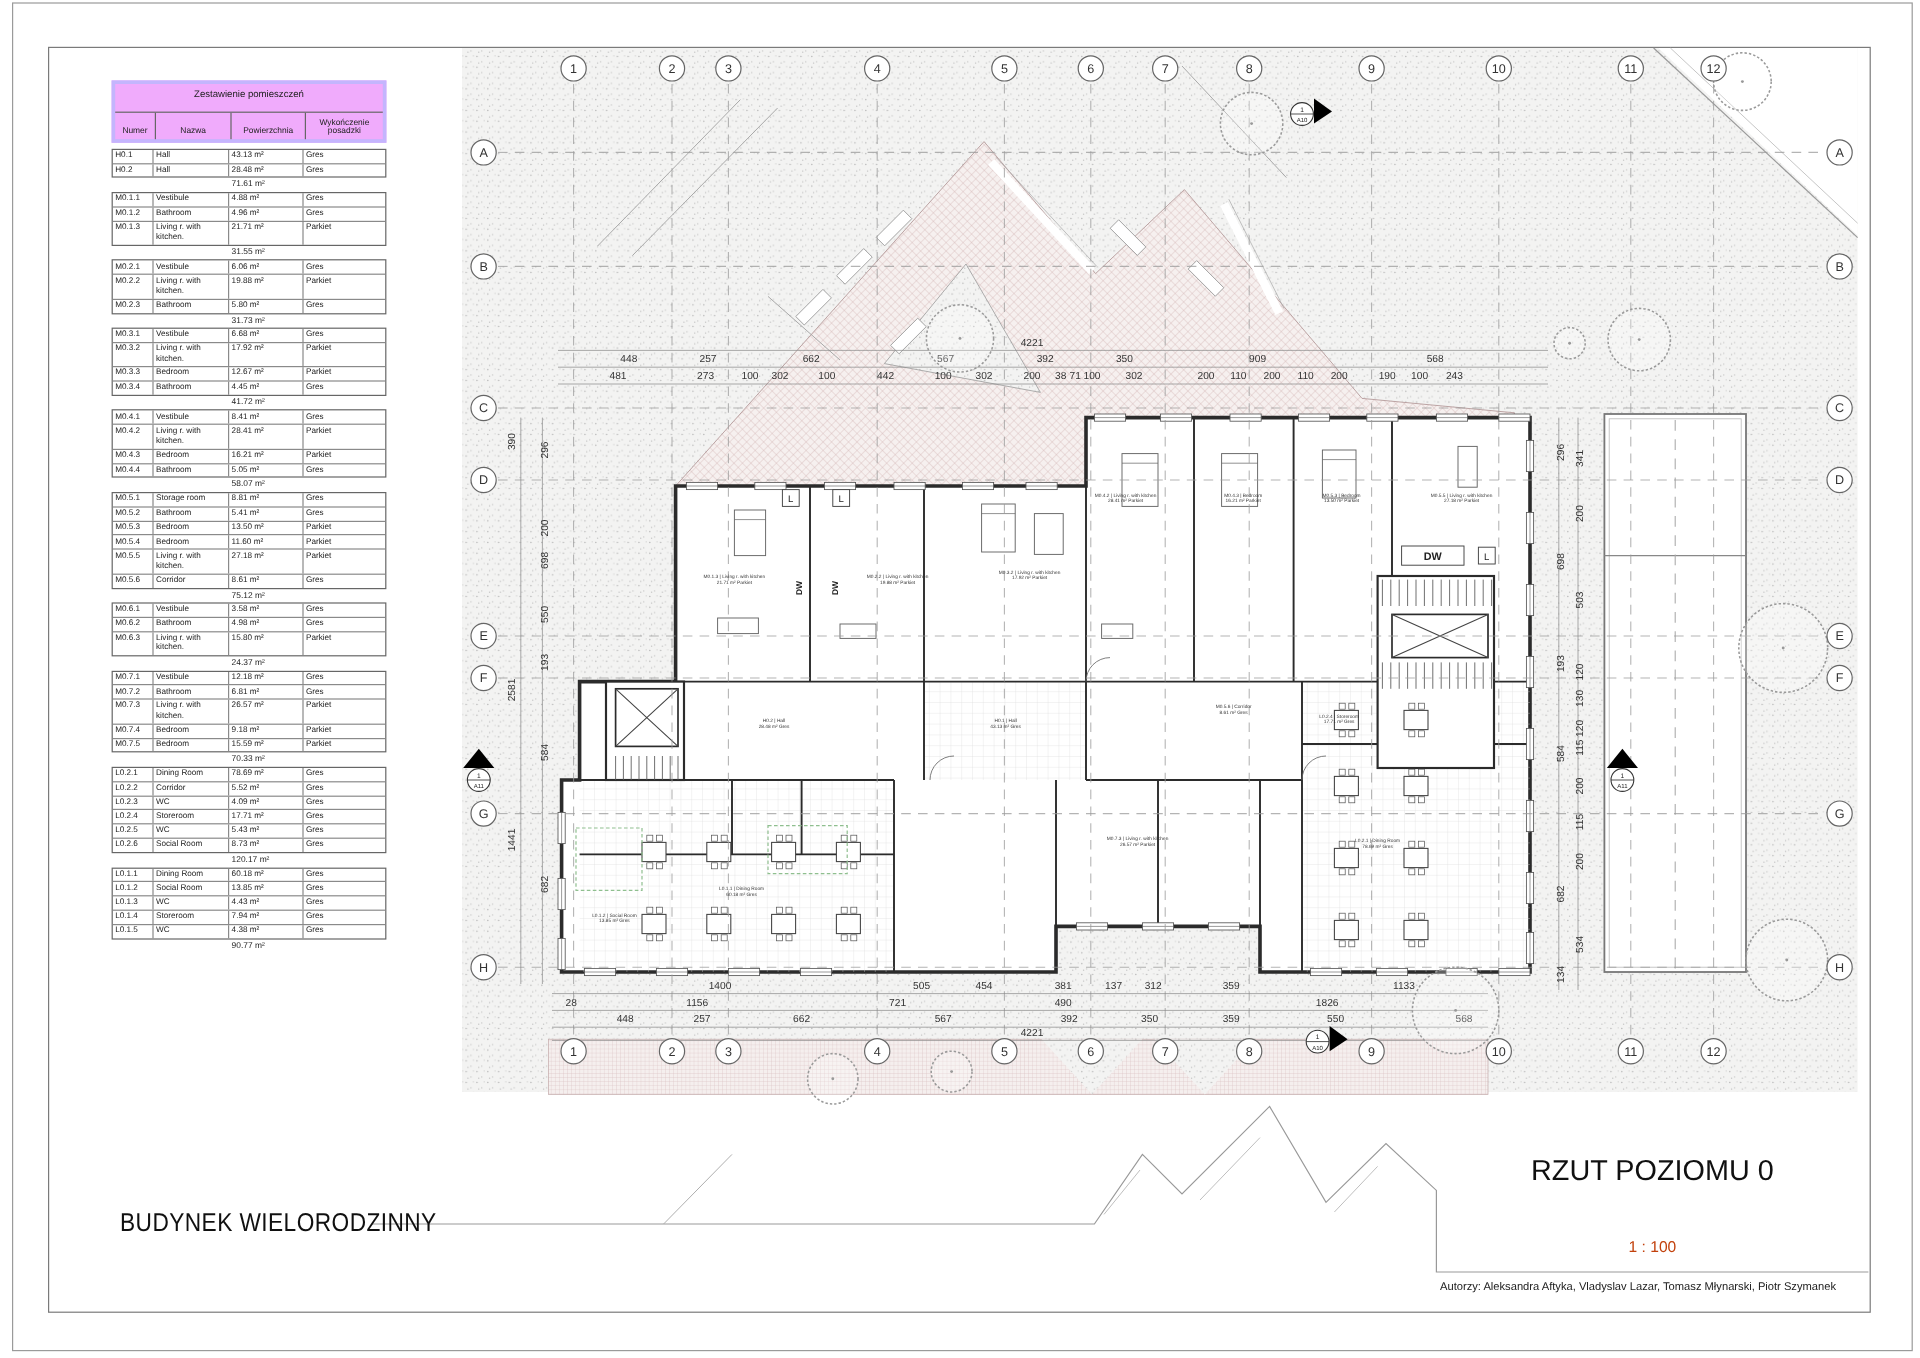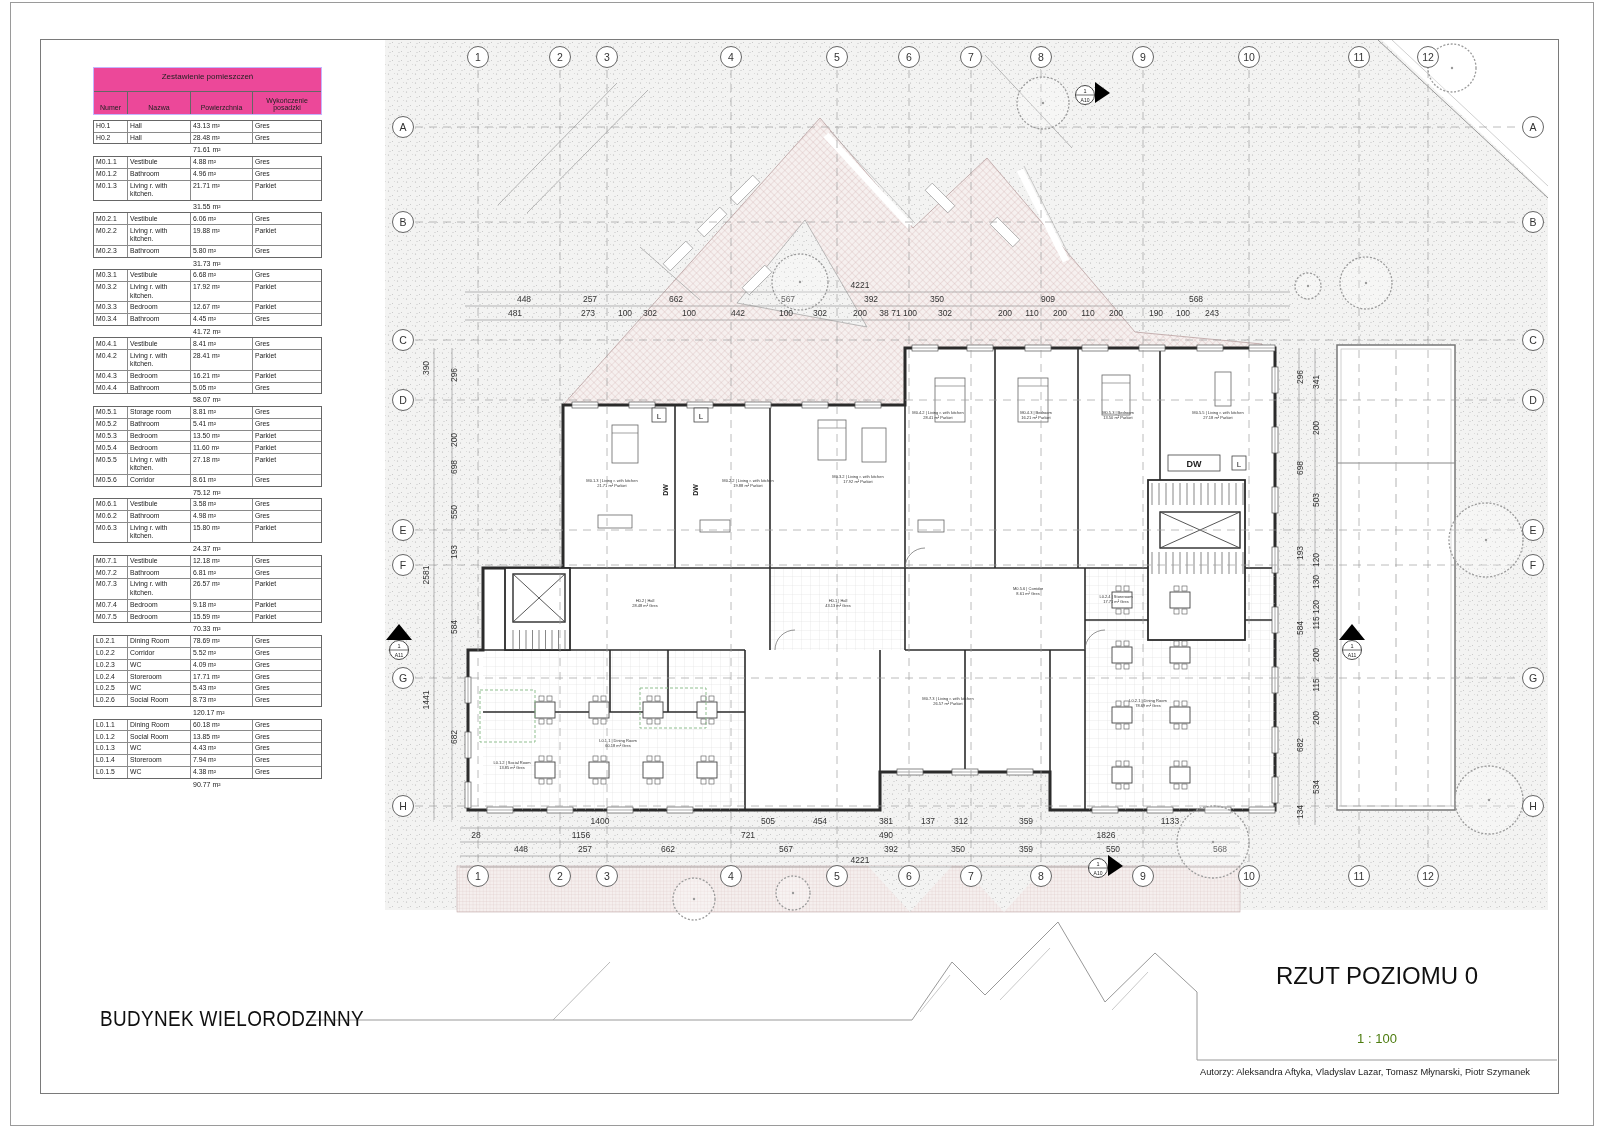--- a/index.html
+++ b/index.html
@@ -6,42 +6,42 @@
   .page{position:relative;width:1600px;height:1132px;background:#fff;overflow:hidden;
         font-family:"Liberation Sans", sans-serif;color:#222;}
   .outer-frame{position:absolute;left:10px;top:2px;width:1582px;height:1122px;
         border:1px solid #9a9a9a;pointer-events:none;}
   .inner-frame{position:absolute;left:40px;top:39px;width:1517px;height:1053px;
         border:1.2px solid #7a7a7a;pointer-events:none;}
   svg#plan{position:absolute;left:0;top:0;}
 
   
   .schedule{position:absolute;left:93px;top:67px;width:229px;z-index:4;}
-  .tbl-box{border:1px solid #c4b5fd;background:#ec4899;}
+  .tbl-box{border:3px solid #c4b5fd;background:#f0abfc;}
   .tbl-title{text-align:center;font-size:8px;padding:4px 0 10px;border-bottom:1px solid #666;}
   .hdr-row{display:grid;grid-template-columns:34px 63px 62px 1fr;}
   .hdr-cell{font-size:7px;text-align:center;padding:5px 1px 2px;border-right:1px solid #666;
             display:flex;align-items:flex-end;justify-content:center;line-height:1.05;}
   .hdr-cell:last-child{border-right:none;}
   #schedule-groups{margin-top:5px;}
   .group{border:1px solid #666;background:#fff;}
   .g-row{display:grid;grid-template-columns:34px 63px 62px 1fr;border-top:1px solid #8a8a8a;}
   .g-row:first-child{border-top:none;}
   .g-cell{font-size:6.8px;line-height:1.25;padding:1.2px 2px;border-right:1px solid #8a8a8a;
           overflow:hidden;}
   .g-cell:last-child{border-right:none;}
   .subtotal{font-size:7px;padding:2px 0 2.5px 100px;}
 
   
   .project-title{position:absolute;left:100px;top:1007px;font-size:21.5px;color:#101010;
         transform:scaleX(.88);transform-origin:left center;white-space:nowrap;letter-spacing:.4px;}
   .drawing-title{position:absolute;left:1197px;top:962px;width:360px;text-align:center;
         font-size:24px;color:#101010;}
   .drawing-scale{position:absolute;left:1197px;top:1031px;width:360px;text-align:center;
-        font-size:13px;color:#4d7c0f;}
+        font-size:13px;color:#c2410c;}
   .authors{position:absolute;left:1200px;top:1067px;width:354px;text-align:left;
         font-size:9.3px;color:#222;}
 </style>
 </head>
 <body>
 
 <div class="page">
   <div class="outer-frame"></div>
   <div class="inner-frame"></div>
 

